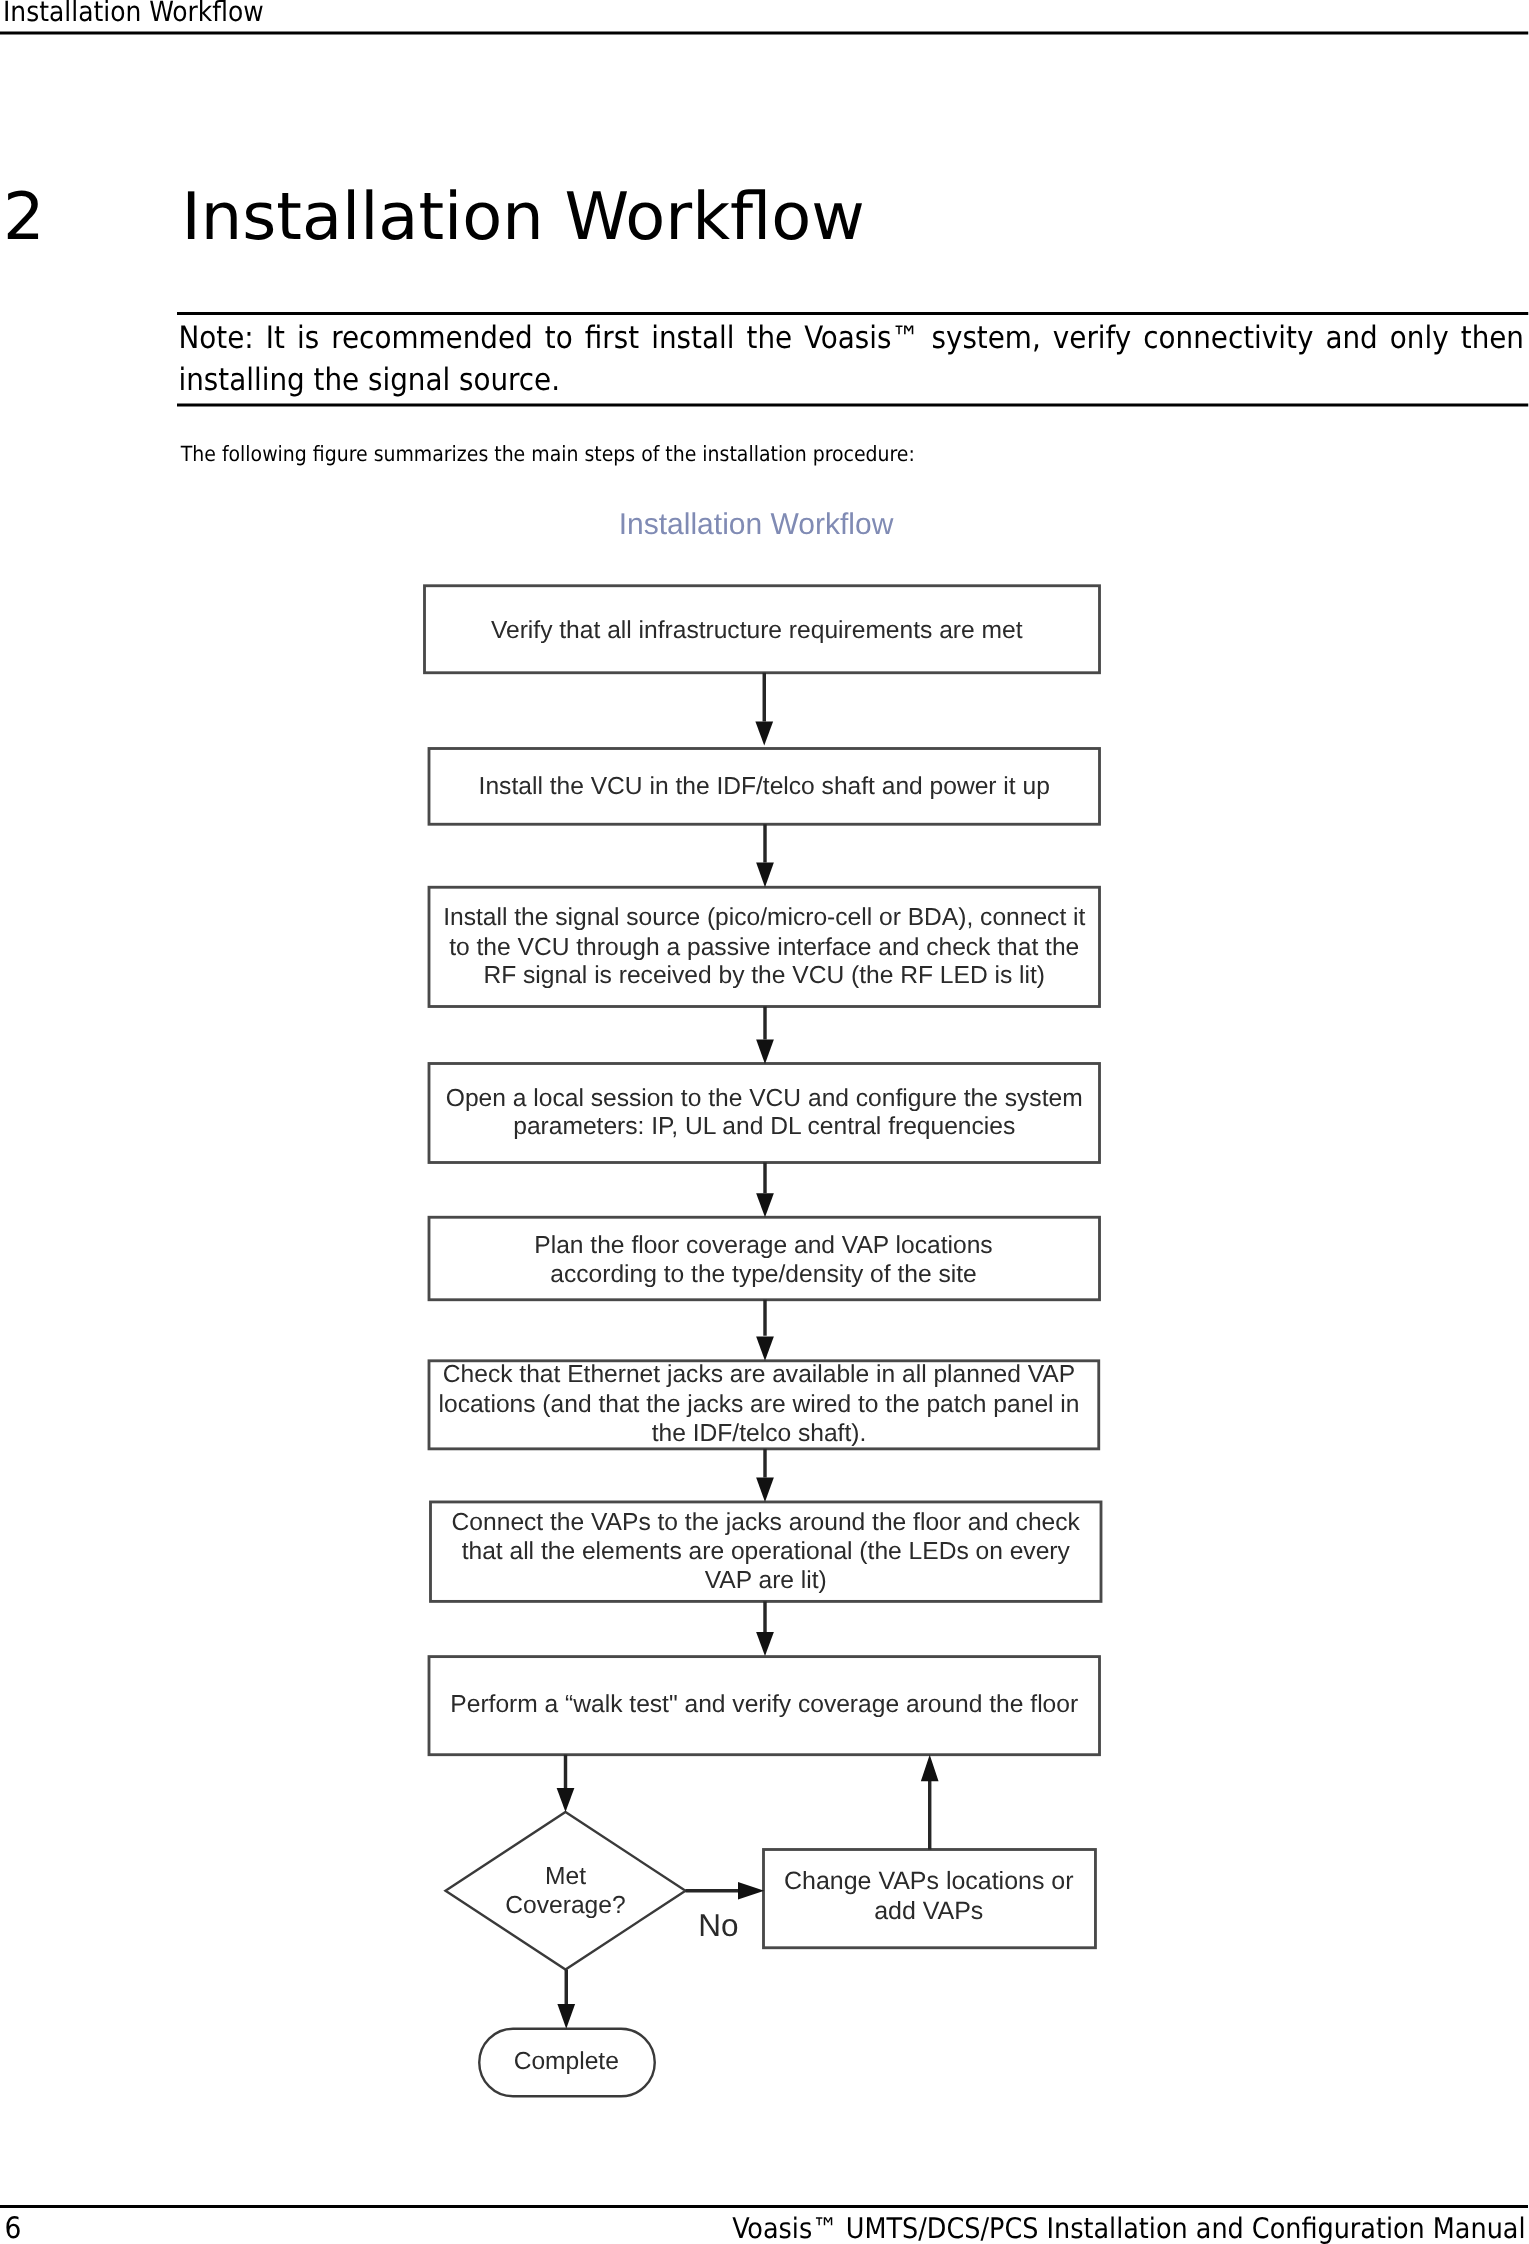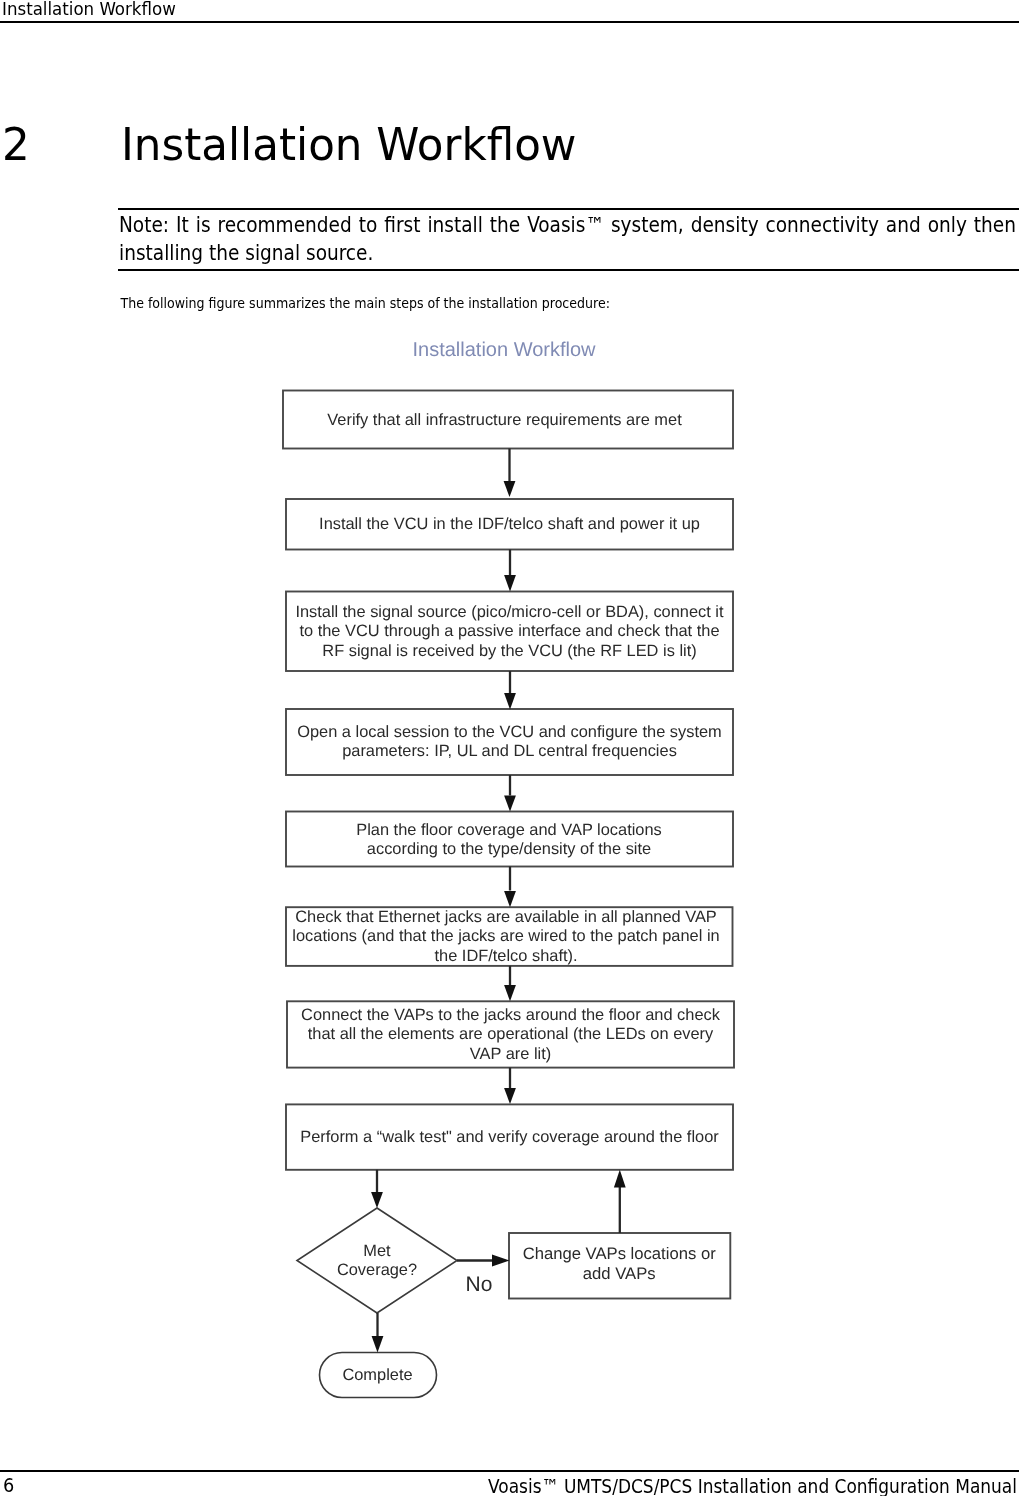--- a/index.html
+++ b/index.html
@@ -43,21 +43,21 @@
 </head>
 <body>
 
 <div class="abs" id="running-header">Installation Workflow</div>
 <div class="abs" id="header-rule"></div>
 
 <div class="abs" id="chapter-num">2</div>
 <div class="abs" id="chapter-title">Installation Workflow</div>
 
 <div class="abs" id="note-rule-top"></div>
-<div class="abs" id="note-text">Note: It is recommended to first install the Voasis™ system, density connectivity and only then installing the signal source.</div>
+<div class="abs" id="note-text">Note: It is recommended to first install the Voasis™ system, verify connectivity and only then installing the signal source.</div>
 <div class="abs" id="note-rule-bottom"></div>
 
 <div class="abs" id="intro-text">The following figure summarizes the main steps of the installation procedure:</div>
 
 <svg class="abs" id="figure" viewBox="0 0 1019 1496" width="1019" height="1496" xmlns="http://www.w3.org/2000/svg">
 
   <text class="fc-title" x="412.5" y="356.3">Installation Workflow</text>
 
   <rect class="fc-box" x="283" y="390.5" width="450" height="58"></rect>
   <text class="fc-txt" x="504.5" y="425" text-anchor="middle">Verify that all infrastructure requirements are met</text>

